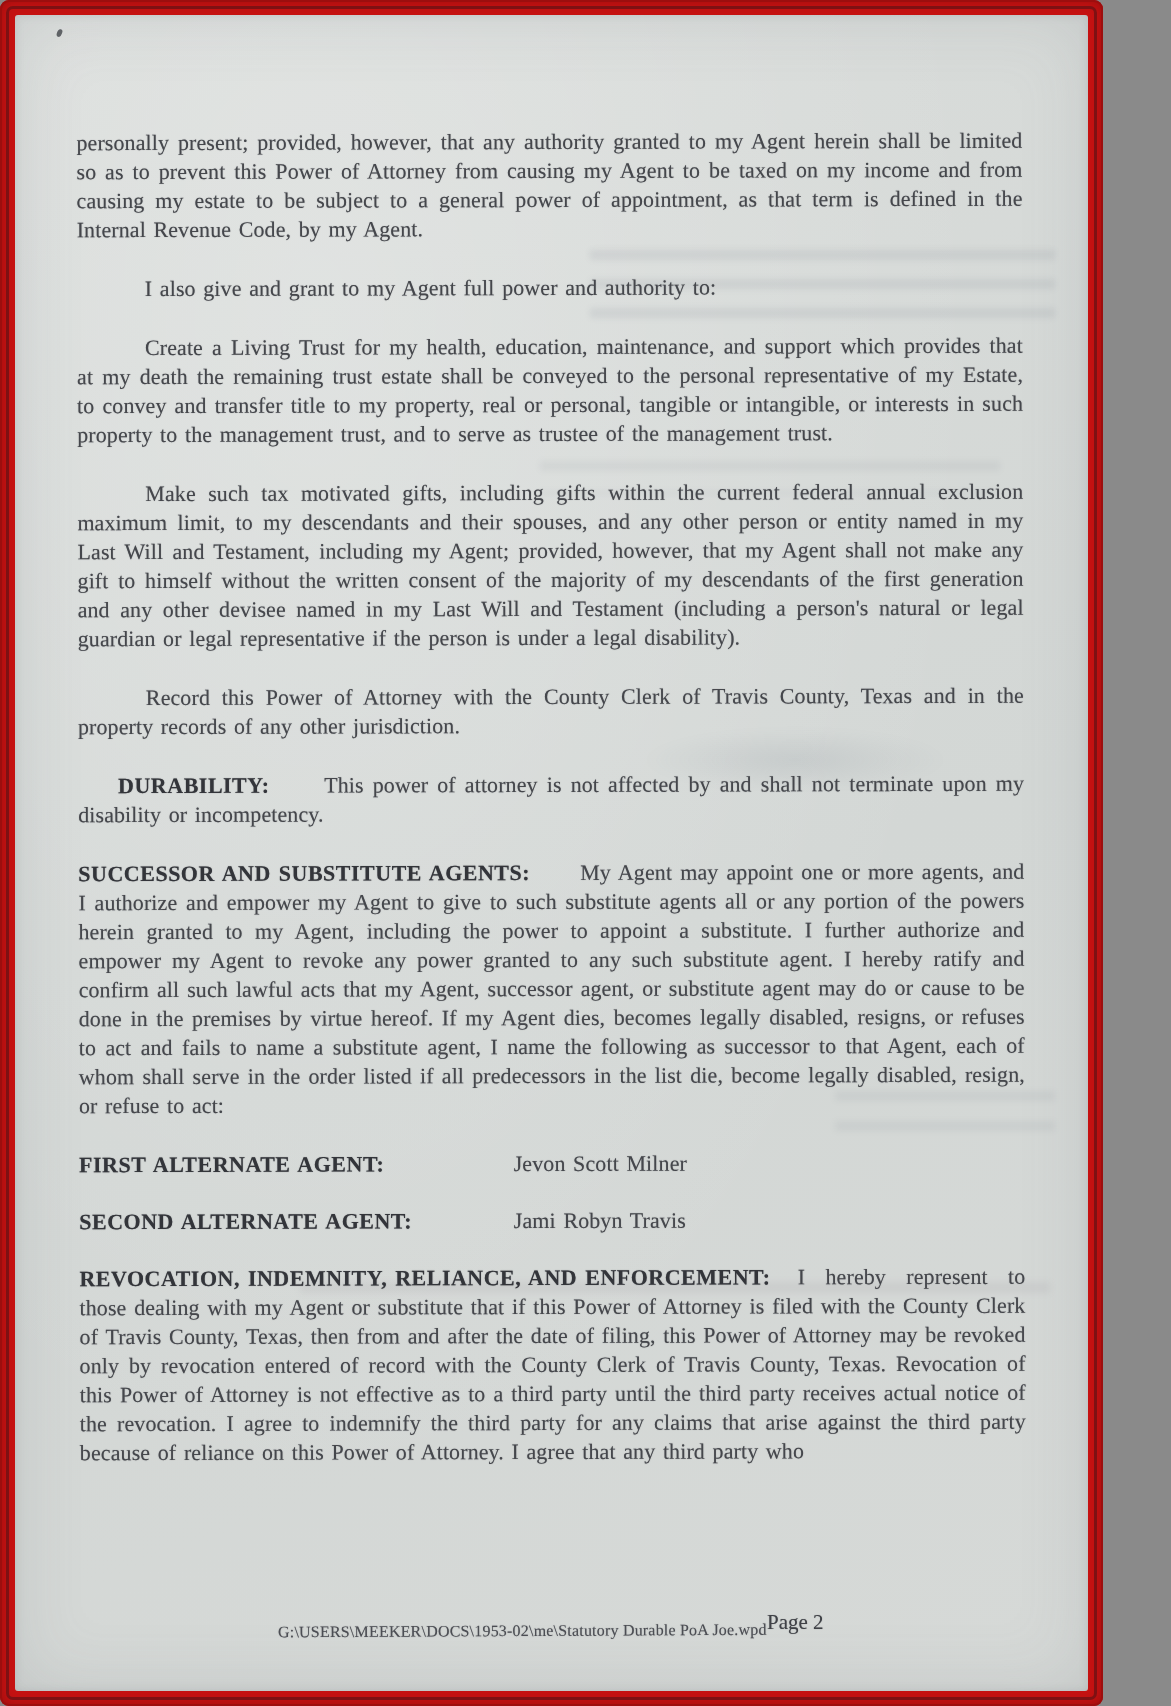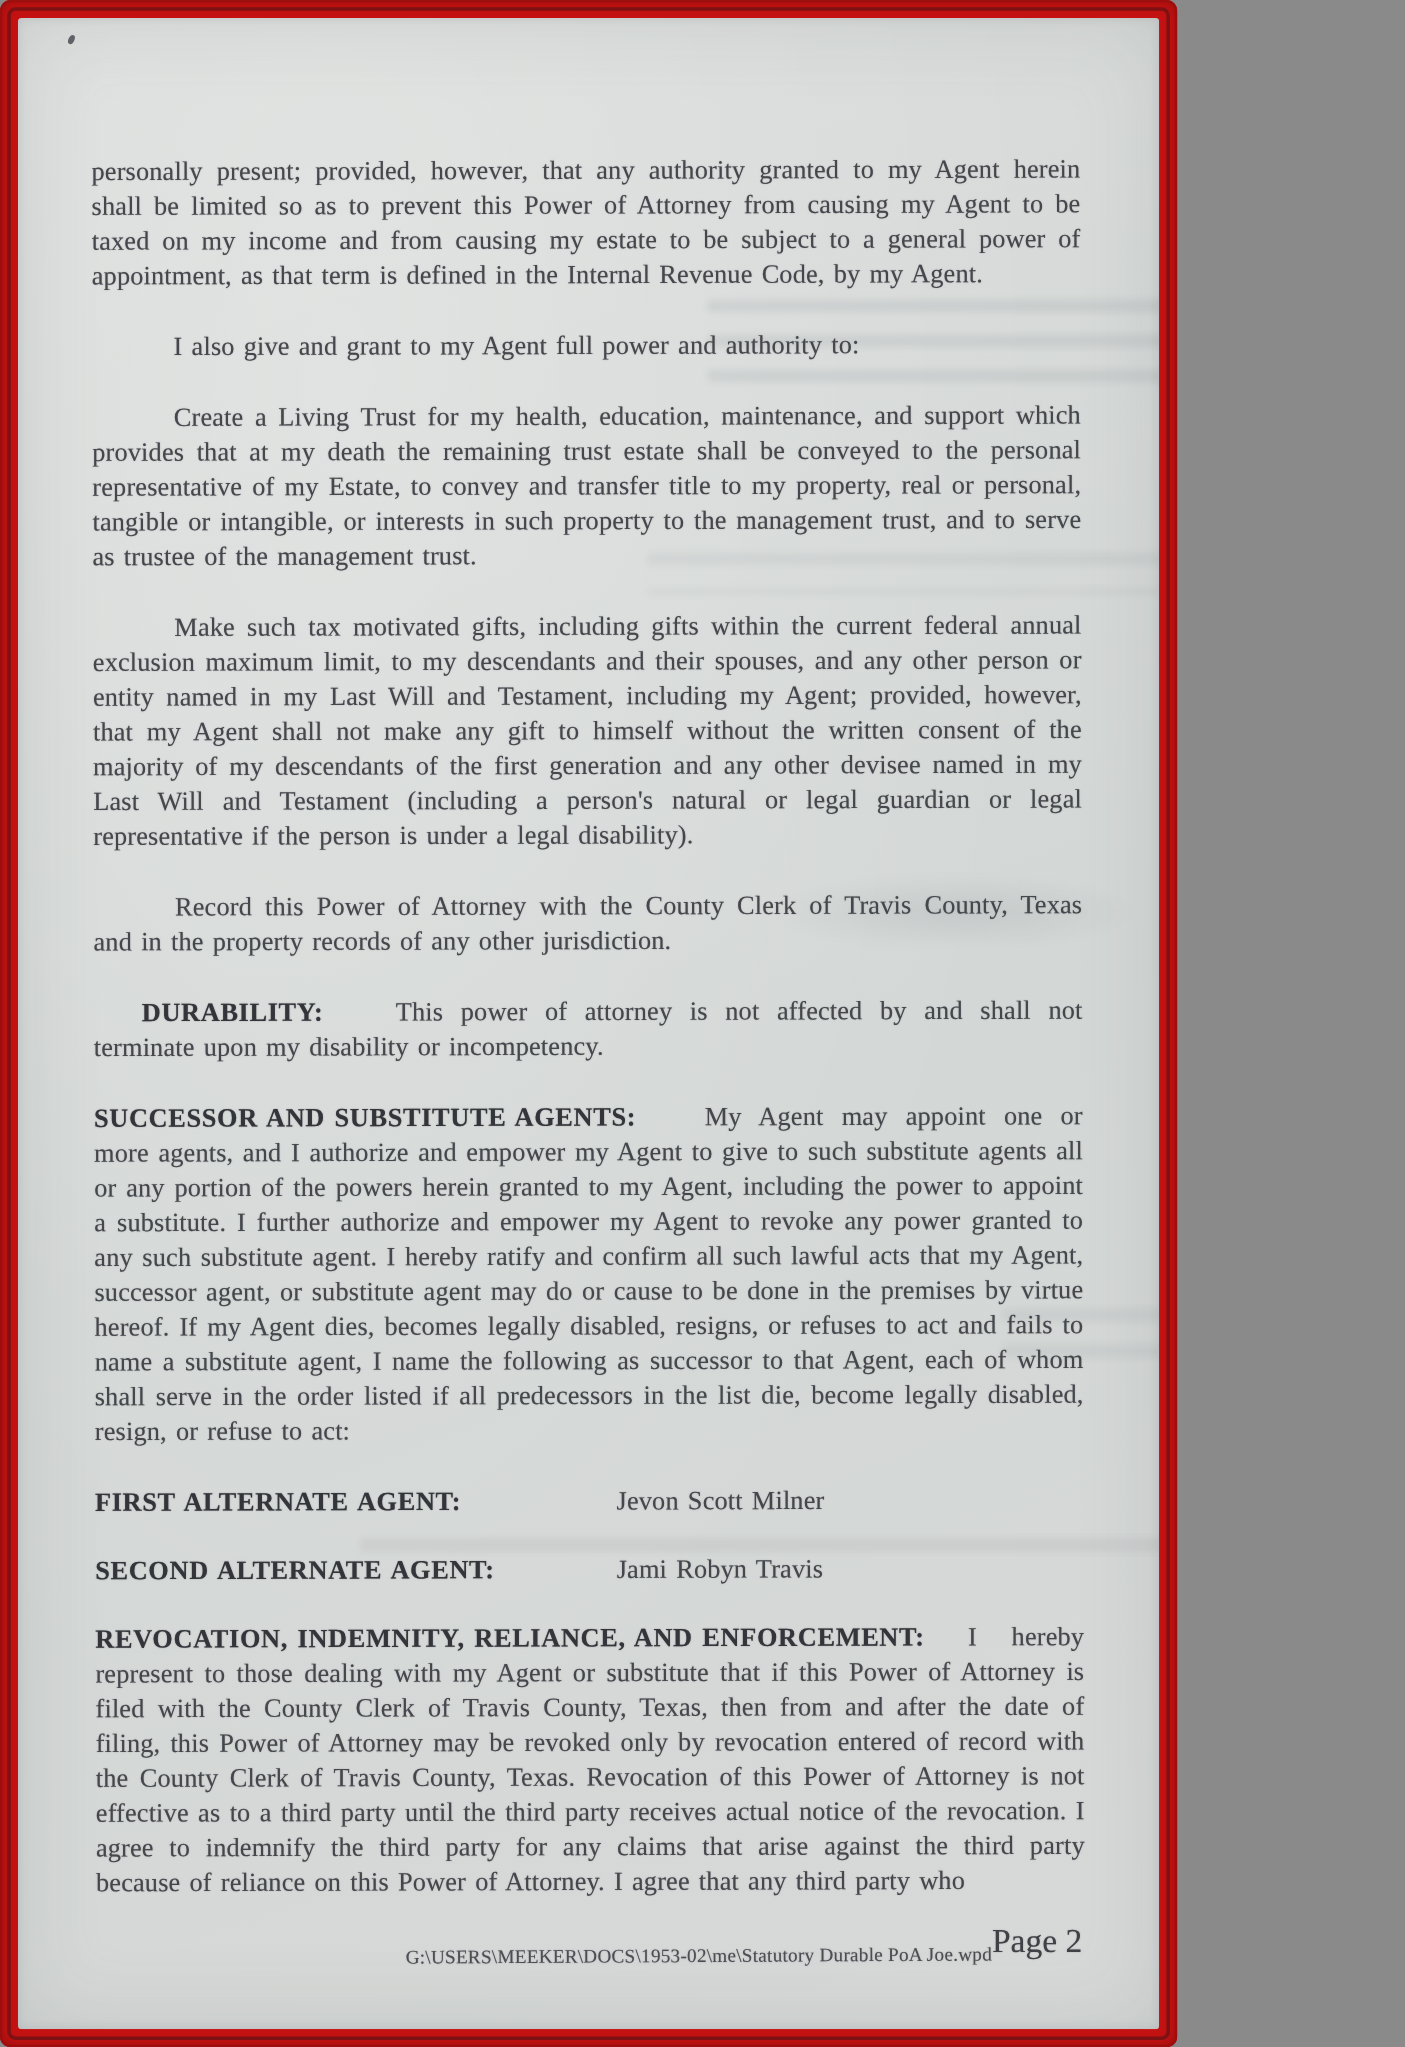--- a/index.html
+++ b/index.html
@@ -5,21 +5,21 @@
   * { margin: 0; padding: 0; box-sizing: border-box; }
   html, body { width: 1171px; height: 1706px; }
   body {
     font-family: "Liberation Serif", "DejaVu Serif", serif;
     background: #8a8a8a;
   }
 
   
   .frame {
     position: relative;
-    width: 981px; height: 1706px;
+    width: 1103px; height: 1706px;
     background: #c61212;
     border-radius: 9px;
     box-shadow: inset 0 0 0 2px #9d0e0e, inset 0 0 14px rgba(60,0,0,.35);
     overflow: hidden;
   }
   .frame-line {
     position: absolute; inset: 6px;
     border: 3px solid #7e1113;
     border-radius: 7px;
     pointer-events: none;
@@ -104,33 +104,33 @@
     display: inline-block;
     width: 427px;
   }
   .agent-name { color: #45474c; margin-top: 29px; }
 
   
   .footer {
     position: absolute;
     left: 63px; right: 64px; bottom: 50px;
     display: flex;
-    justify-content: flex-end;
+    justify-content: center;
     align-items: flex-end;
     color: #4c4e54;
     text-shadow: 0 0 1px rgba(70,72,78,.5);
   }
   .file-path {
     font-size: 16px;
     letter-spacing: 0.2px;
     transform: rotate(-0.3deg);
     padding-bottom: 1px;
   }
   .page-number {
-    font-size: 28px;
+    font-size: 21px;
     color: #3f4146;
     padding-bottom: 6px;
   }
 </style>
 </head>
 <body>
 
 <div class="frame">
   <div class="frame-line"></div>
 

